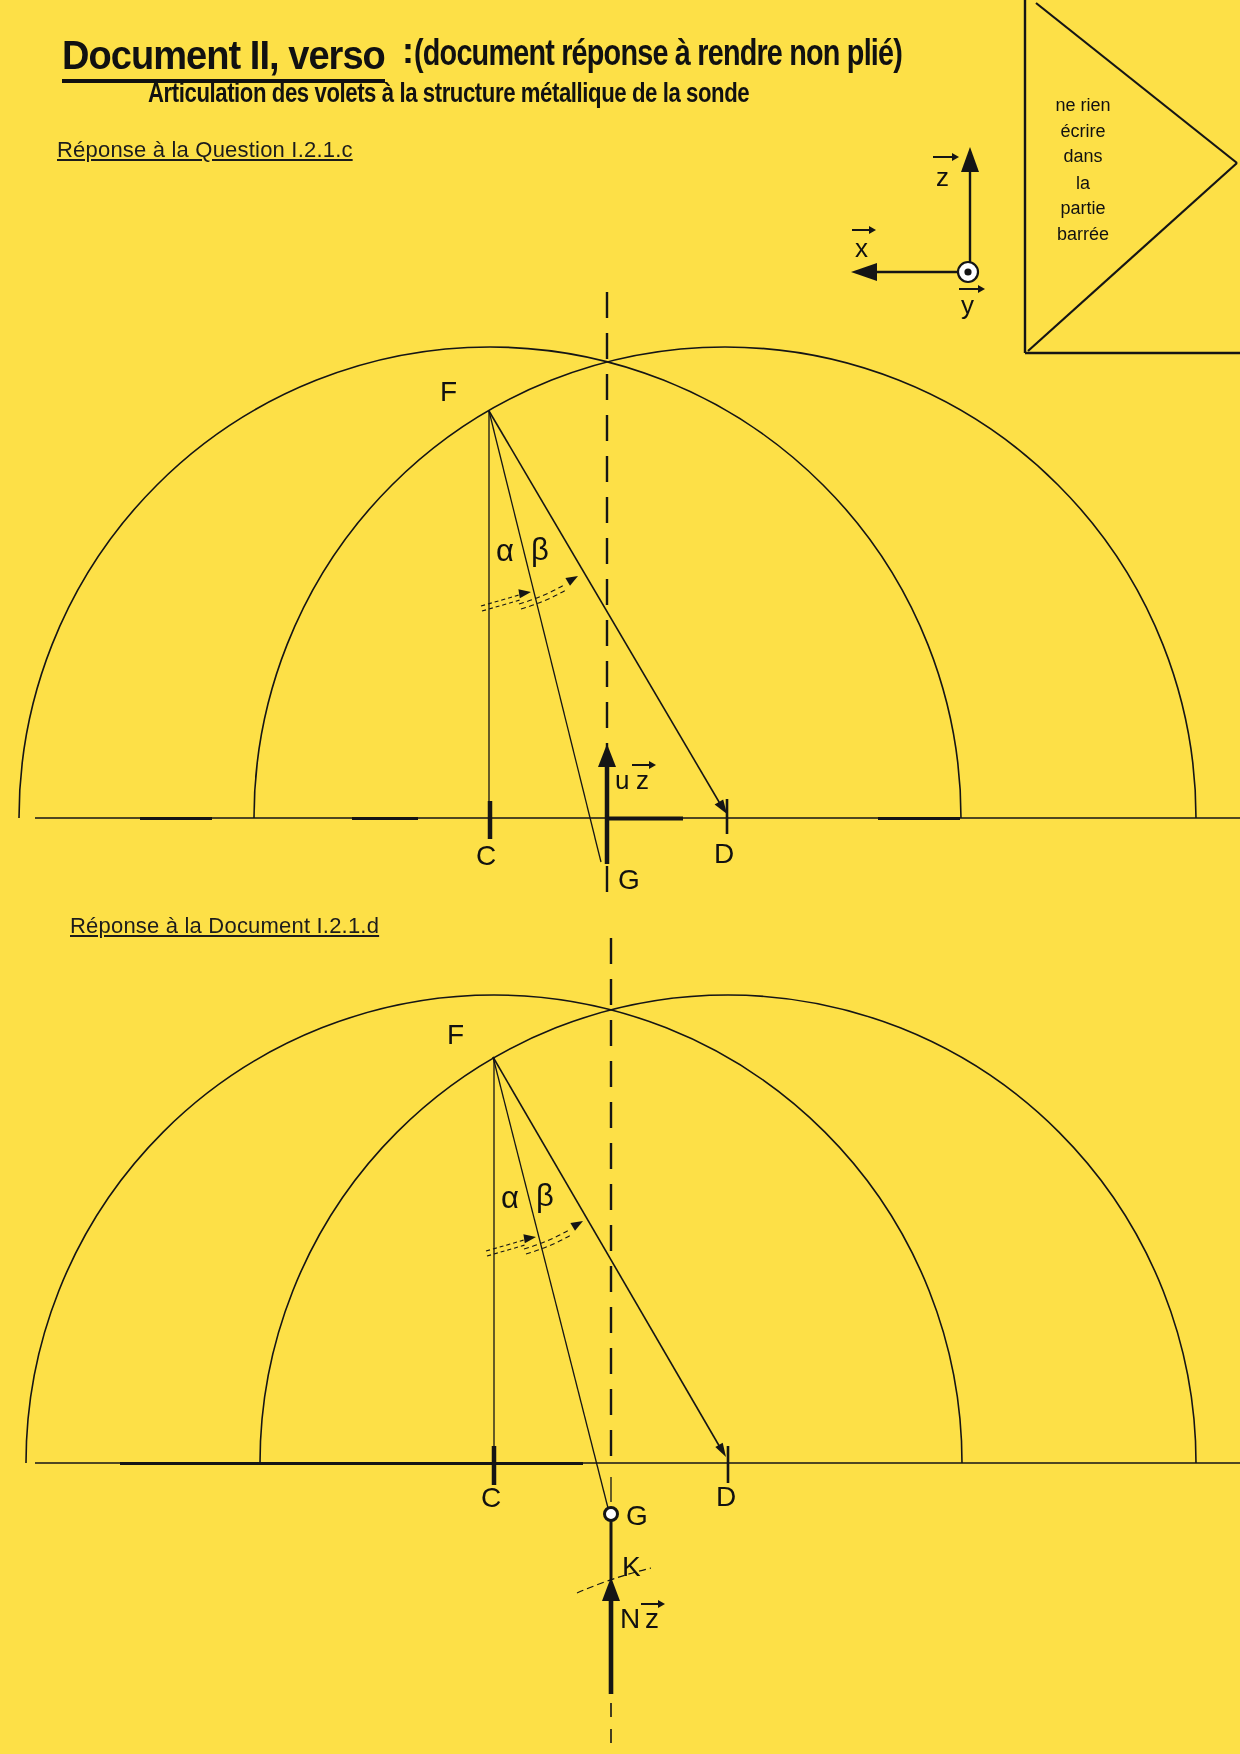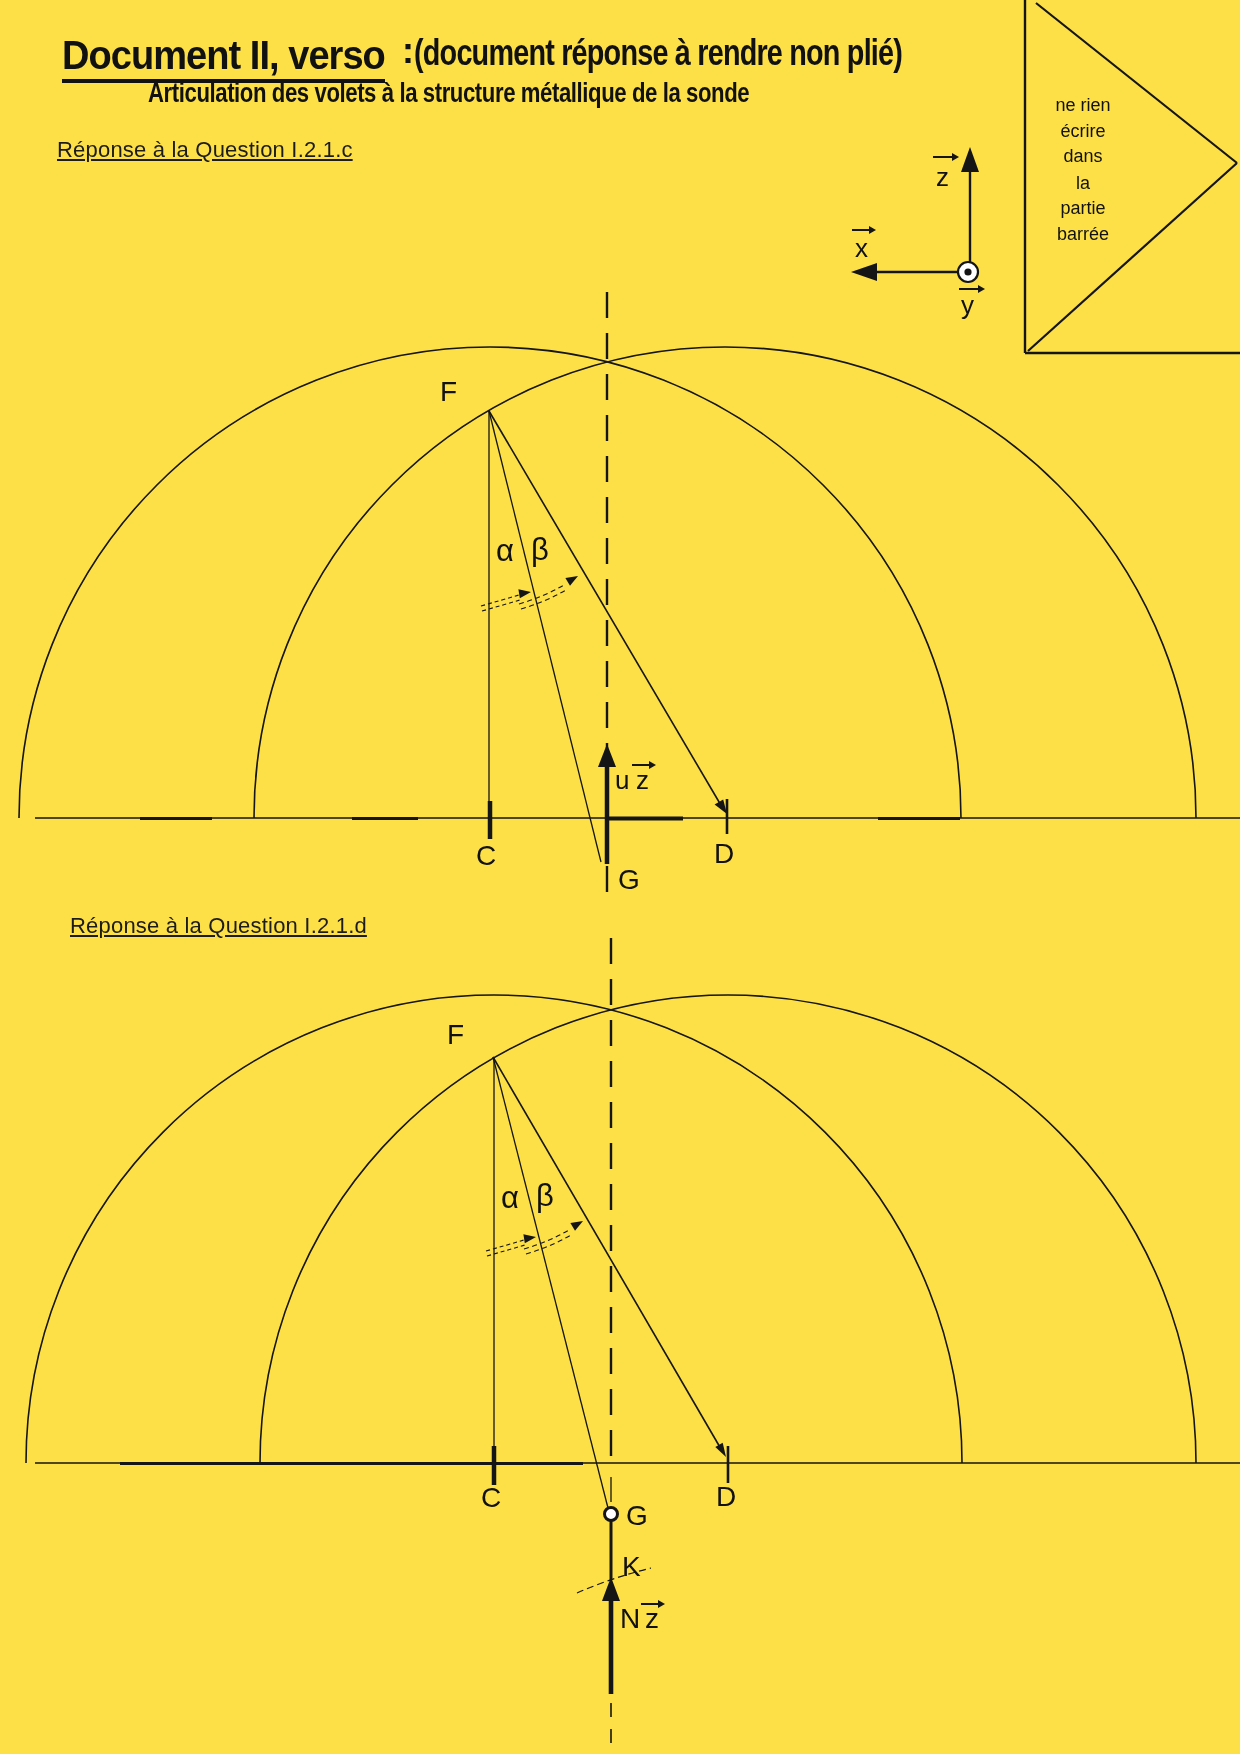--- a/index.html
+++ b/index.html
@@ -29,21 +29,21 @@
 <body>
 
 <div class="page">
 
   <div class="title">
     <span class="title-main">Document II, verso</span><span class="title-colon"> : </span><span class="title-paren">(document réponse à rendre non plié)</span>
   </div>
   <div class="subtitle">Articulation des volets à la structure métallique de la sonde</div>
 
   <div class="qheading" id="qc">Réponse à la Question I.2.1.c</div>
-  <div class="qheading" id="qd">Réponse à la Question I.2.1.d</div>
+  <div class="qheading" id="qd">Réponse à la Document I.2.1.d</div>
 
   <svg class="art" viewBox="0 0 1240 1754">
 
     <g>
       <line x1="1025" y1="0" x2="1025" y2="353" stroke-width="2.4"></line>
       <line x1="1025" y1="353" x2="1240" y2="353" stroke-width="2.4"></line>
       <line x1="1036" y1="3" x2="1237" y2="163" stroke-width="2.2"></line>
       <line x1="1237" y1="163" x2="1028" y2="351" stroke-width="2.2"></line>
       <text class="boxtxt" x="1083" y="111">ne rien</text>
       <text class="boxtxt" x="1083" y="137">écrire</text>

